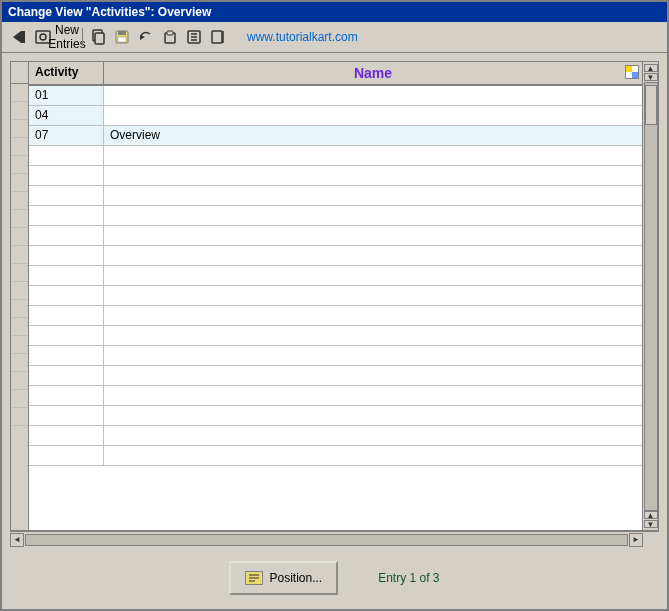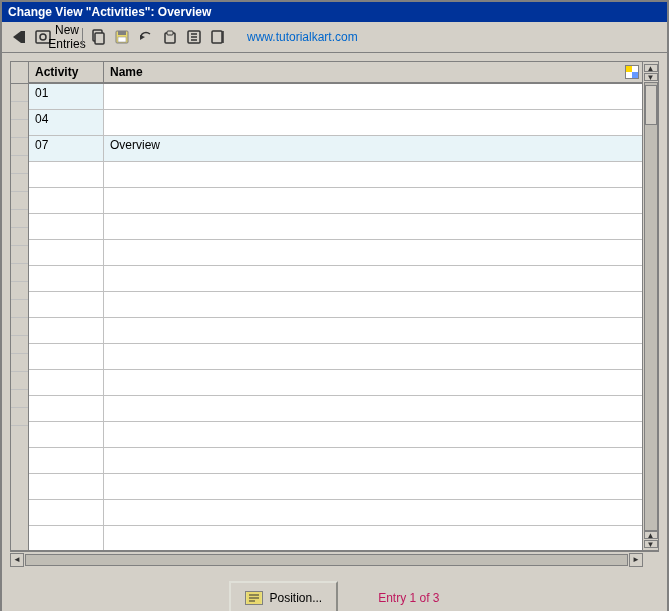--- a/index.html
+++ b/index.html
@@ -136,32 +136,33 @@
       min-width: 75px;
       padding: 3px 6px;
       border-right: 1px solid #808080;
       font-size: 12px;
       color: #000;
     }
 
     .col-name-header {
       flex: 1;
       padding: 3px 6px;
-      font-size: 12px;
-      color: #000000;
+      font-size: 14px;
+      color: #6d28d9;
+      text-align: center;
     }
 
     .table-body {
       flex: 1;
       overflow: hidden;
     }
 
     .table-row {
       display: flex;
-      height: 26px;
+      height: 20px;
       border-bottom: 1px solid #c0c0c0;
     }
 
     .cell-activity {
       width: 75px;
       min-width: 75px;
       padding: 2px 6px;
       border-right: 1px solid #c0c0c0;
       font-size: 12px;
       background: white;
@@ -302,21 +303,21 @@
       background: #e8e080;
       border: 1px solid #808080;
       display: flex;
       align-items: center;
       justify-content: center;
       font-size: 9px;
     }
 
     .entry-count {
       font-size: 12px;
-      color: #be185d;
+      color: #14532d;
       margin-left: 20px;
     }
 
     
     .col-chooser-icon {
       position: absolute;
       top: 2px;
       right: 18px;
       width: 16px;
       height: 16px;

